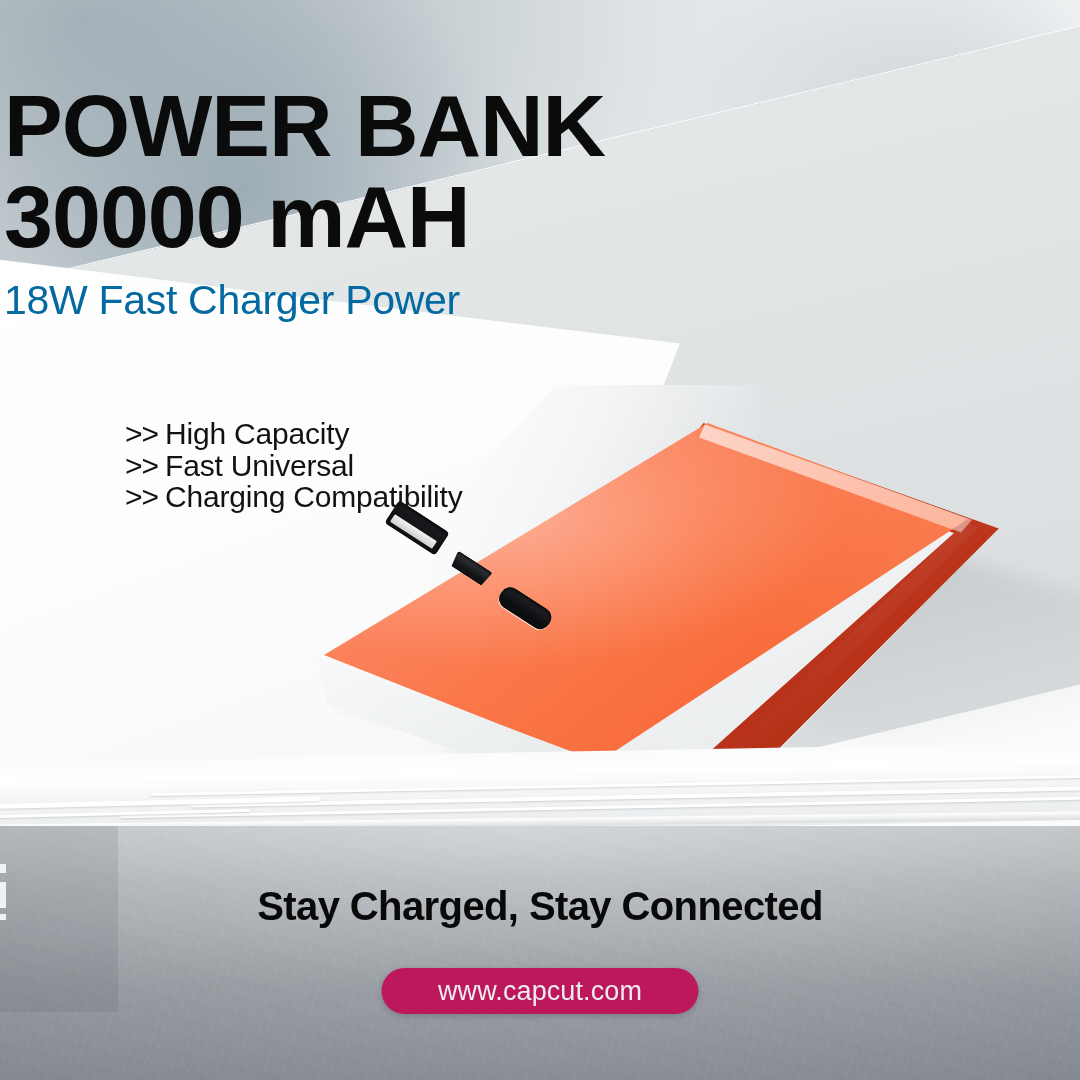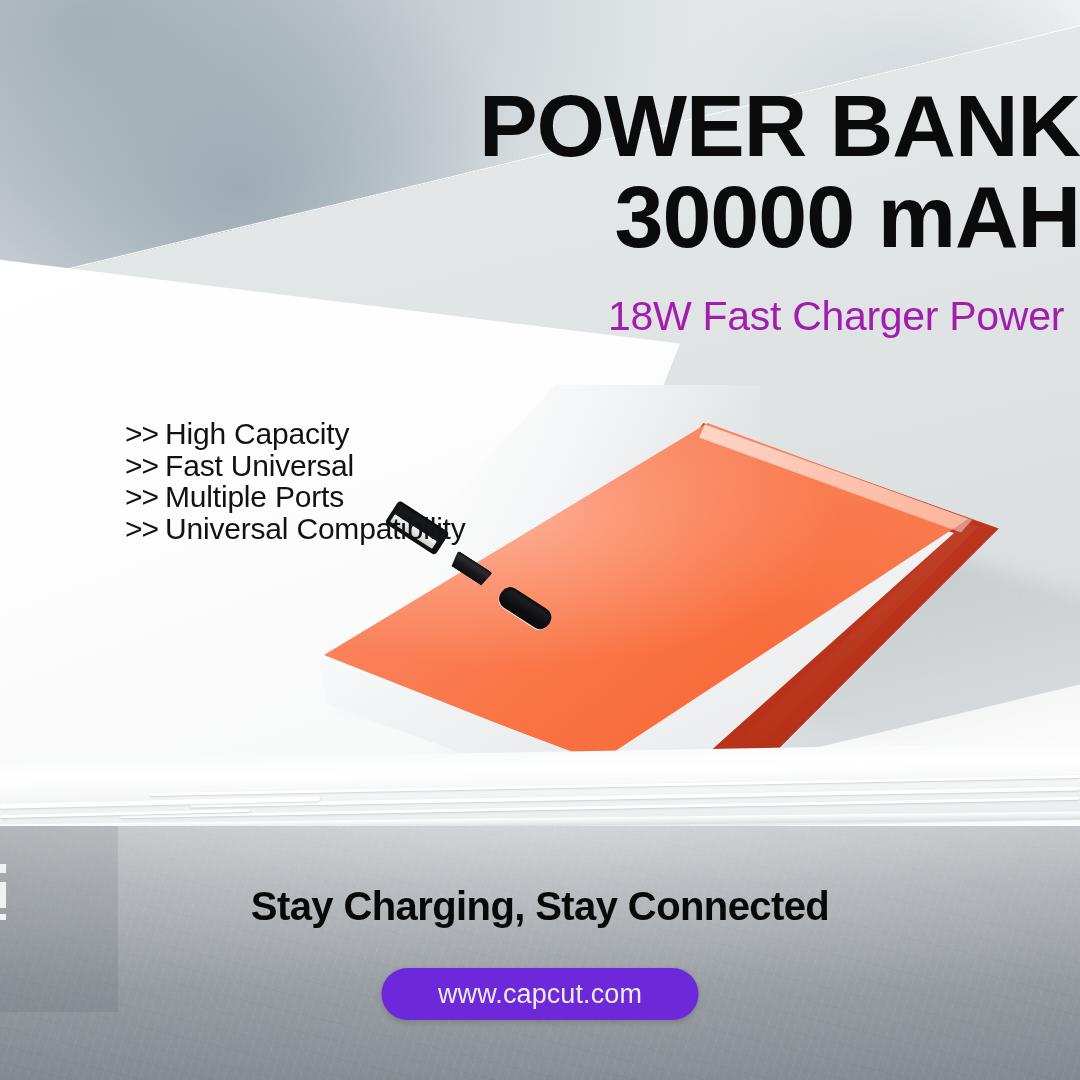--- a/index.html
+++ b/index.html
@@ -118,35 +118,35 @@
   }
   .band-mark{
     position:absolute;left:0;width:6px;background:#f0f1f2;
   }
   .bm1{top:38px;height:9px;}
   .bm2{top:56px;height:26px;}
   .bm3{top:88px;height:6px;}
 
   
   .title-wrap{
-    position:absolute;left:4px;right:0;top:86px;text-align:right;
+    position:absolute;left:4px;right:0;top:86px;text-align:left;
   }
   .title1{
     font-size:88px;font-weight:bold;letter-spacing:-1px;
     color:#0b0b0c;line-height:.92;margin:0;
     font-family:"Liberation Sans", sans-serif;
   }
   .title2{
     font-size:88px;font-weight:bold;letter-spacing:-1px;
     color:#0b0b0c;line-height:1.0;margin:0;padding-top:6px;
     font-family:"Liberation Sans", sans-serif;
   }
   .subtitle{
-    font-size:41px;font-weight:400;color:#a21caf;
-    margin:16px;padding-top:16px;letter-spacing:-.3px;
+    font-size:41px;font-weight:400;color:#0369a1;
+    margin:0;padding-top:16px;letter-spacing:-.3px;
     font-family:"Liberation Sans", sans-serif;
   }
 
   .features{
     position:absolute;left:113px;top:406px;
     margin:12px;padding:0;list-style:none;
   }
   .features li{
     font-size:30px;line-height:31.5px;color:#111214;
     font-weight:400;letter-spacing:-.2px;white-space:nowrap;
@@ -155,22 +155,22 @@
   .chev{letter-spacing:-1px;margin-right:7px;}
 
   .tagline{
     position:absolute;left:0;right:0;top:884px;text-align:center;
     font-size:40px;font-weight:bold;color:#09090a;letter-spacing:-.6px;
     font-family:"Liberation Sans", sans-serif;
   }
   .url-pill{
     position:absolute;left:50%;transform:translateX(-50%);
     top:968px;
-    width:317px;height:52px;border-radius:32px;
-    background:#6d28d9;
+    width:317px;height:46px;border-radius:32px;
+    background:#be185d;
     display:flex;align-items:center;justify-content:center;
     box-shadow:0 2px 6px rgba(0,0,0,.18);
   }
   .url-pill span{
     color:#ececed;font-size:27px;letter-spacing:.1px;
     font-family:"Liberation Sans", sans-serif;
   }
 
   
   .product{
@@ -393,26 +393,23 @@
   </div>
 
   <ul class="features">
     <li>
       <span class="chev">&gt;&gt;</span><span>High Capacity</span>
     </li>
     <li>
       <span class="chev">&gt;&gt;</span><span>Fast Universal</span>
     </li>
     <li>
-      <span class="chev">&gt;&gt;</span><span>Multiple Ports</span>
-    </li>
-    <li>
-      <span class="chev">&gt;&gt;</span><span>Universal Compatibility</span>
+      <span class="chev">&gt;&gt;</span><span>Charging Compatibility</span>
     </li>
   </ul>
 
-  <div class="tagline">Stay Charging, Stay Connected</div>
+  <div class="tagline">Stay Charged, Stay Connected</div>
 
   <div class="url-pill">
     <span>www.capcut.com</span>
   </div>
 
 </div>
 
 </body></html>

